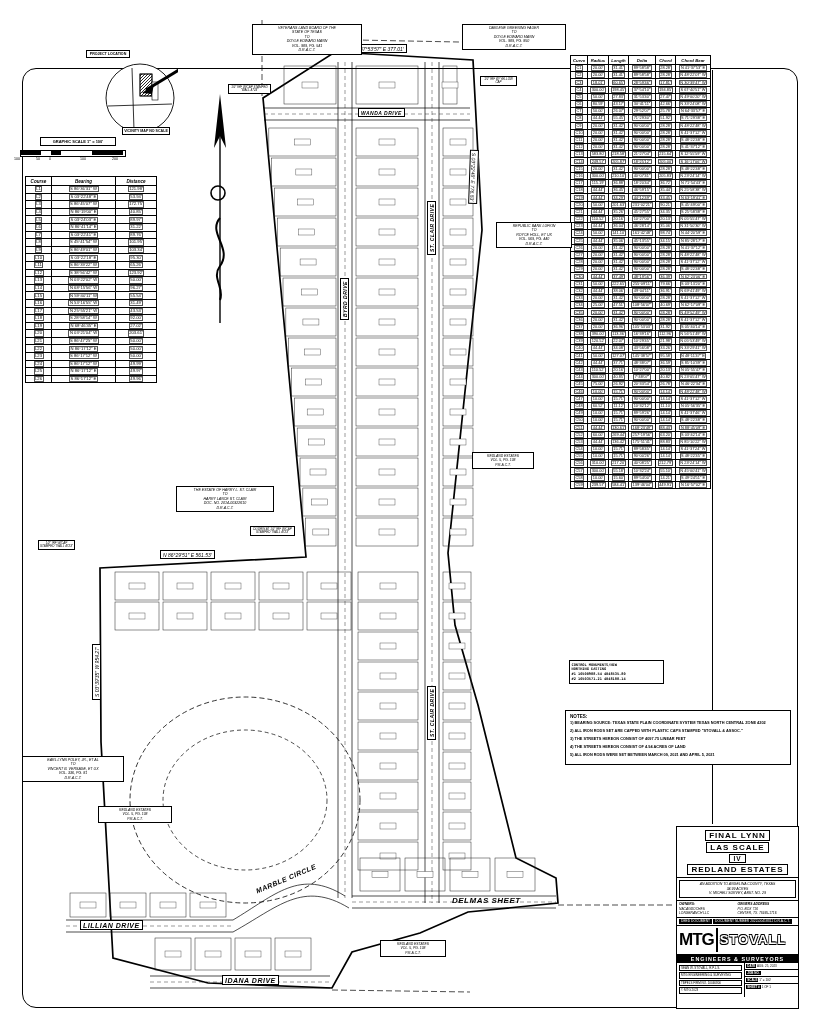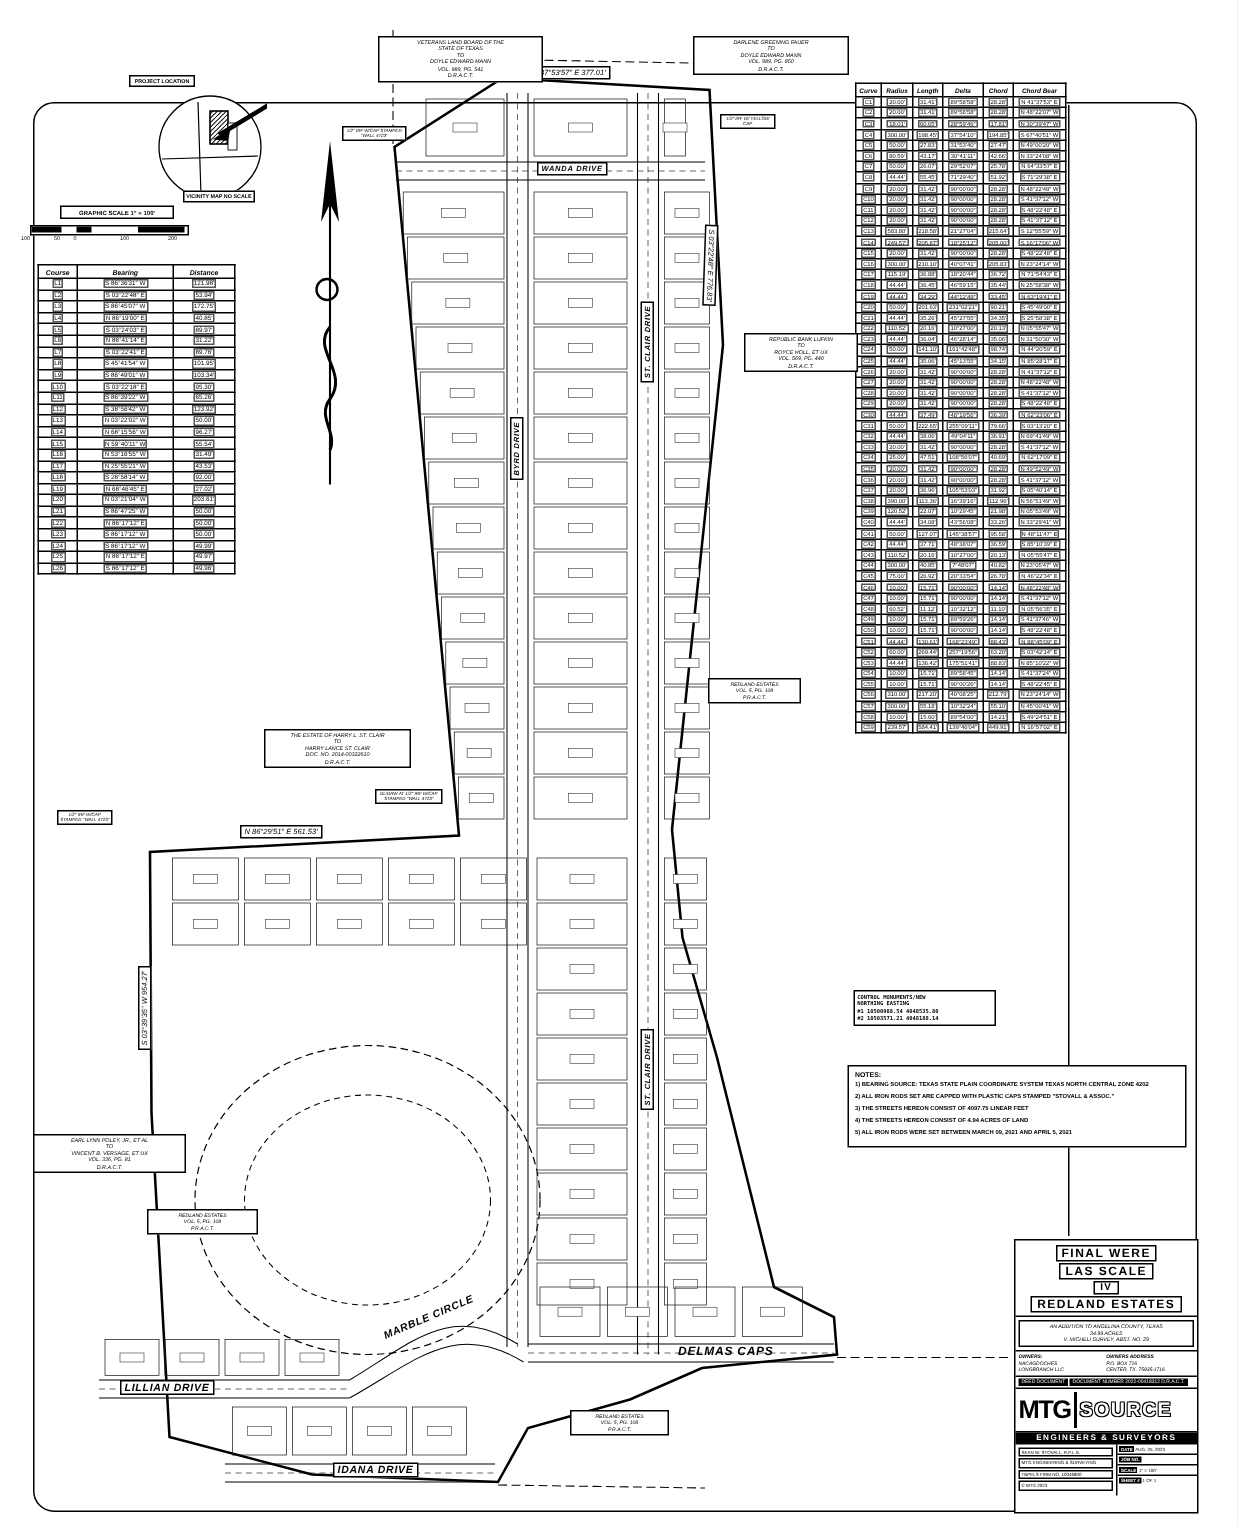--- a/index.html
+++ b/index.html
@@ -961,21 +961,21 @@
 
   <div class="abs bearing" style="left:352px;top:44px;">N 87°53′57″ E   377.01′</div>
   <div class="abs bearing rot" style="left:479px;top:150px;transform:rotate(92deg);">S 03°22′48″ E   776.83′</div>
   <div class="abs bearing rot" style="left:92px;top:700px;transform:rotate(-90deg);">S 03°39′35″ W   954.27′</div>
   <div class="abs bearing" style="left:160px;top:550px;">N 86°29′51″ E   561.53′</div>
 
   <div class="abs street boxed" style="left:358px;top:108px;font-size:5px;">WANDA DRIVE</div>
   <div class="abs street boxed rot" style="left:340px;top:320px;font-size:5px;transform:rotate(-90deg);">BYRD DRIVE</div>
   <div class="abs street boxed rot" style="left:427px;top:255px;font-size:5px;transform:rotate(-90deg);">ST. CLAIR DRIVE</div>
   <div class="abs street boxed rot" style="left:427px;top:740px;font-size:5px;transform:rotate(-90deg);">ST. CLAIR DRIVE</div>
-  <div class="abs street" style="left:452px;top:896px;font-size:8px;">DELMAS CAPS</div>
+  <div class="abs street" style="left:452px;top:896px;font-size:8px;">DELMAS SHEET</div>
   <div class="abs street boxed" style="left:80px;top:920px;font-size:7px;">LILLIAN DRIVE</div>
   <div class="abs street rot" style="left:255px;top:888px;font-size:7px;transform:rotate(-23deg);">MARBLE CIRCLE</div>
   <div class="abs street boxed" style="left:222px;top:975px;font-size:7px;">IDANA DRIVE</div>
 
   <div id="monu-box" class="abs">
     <div>CONTROL MONUMENTS/NEW</div>
     <div>NORTHING         EASTING</div>
     <div>#1 10500988.54   4048535.80</div>
     <div>#2 10503571.21   4048188.14</div>
   </div>
@@ -986,21 +986,21 @@
         <div class="note-item">1) BEARING SOURCE: TEXAS STATE PLAIN COORDINATE SYSTEM TEXAS NORTH CENTRAL ZONE 4202</div>
         <div class="note-item">2) ALL IRON RODS SET ARE CAPPED WITH PLASTIC CAPS STAMPED "STOVALL &amp; ASSOC."</div>
         <div class="note-item">3) THE STREETS HEREON CONSIST OF 4097.75 LINEAR FEET</div>
         <div class="note-item">4) THE STREETS HEREON CONSIST OF 4.94 ACRES OF LAND</div>
         <div class="note-item">5) ALL IRON RODS WERE SET BETWEEN MARCH 09, 2021 AND APRIL 5, 2021</div>
       </div>
   </div>
 
   <div id="title-block" class="abs">
     <div class="tb-sec tb-title">
-      <div id="tb-line1">FINAL WERE</div>
+      <div id="tb-line1">FINAL LYNN</div>
       <div id="tb-line2">LAS SCALE</div>
       <div id="tb-line3">IV</div>
       <div id="tb-line4">REDLAND ESTATES</div>
     </div>
     <div class="tb-sec">
       <div class="tb-addition">
         <div>AN ADDITION TO ANGELINA COUNTY, TEXAS</div>
         <div>34.99 ACRES</div>
         <div>V. MICHELI SURVEY, ABST. NO. 29</div>
       </div>
@@ -1017,21 +1017,21 @@
         <div>CENTER, TX. 75935-1716</div>
       </div>
     </div>
     <div class="tb-sec tb-deed">
       <div class="bar">DEED DOCUMENT</div>
       <div class="bar">DOCUMENT NUMBER 2022-00418312 D.R.A.C.T.</div>
     </div>
     <div id="tb-logo">
       <span id="mtg">MTG</span>
       <span id="logo-div"></span>
-      <span id="stovall">SOURCE</span>
+      <span id="stovall">STOVALL</span>
     </div>
     <div id="eng-bar">ENGINEERS &amp; SURVEYORS</div>
     <div id="tb-bottom">
       <div id="tb-firm">
         <div>SEAN W. STOVALL, R.P.L.S.</div>
         <div>MTG ENGINEERING &amp; SURVEYING</div>
         <div>TBPELS FIRM NO. 10046800</div>
         <div>© MTG 2023</div>
       </div>
       <div id="tb-meta">

